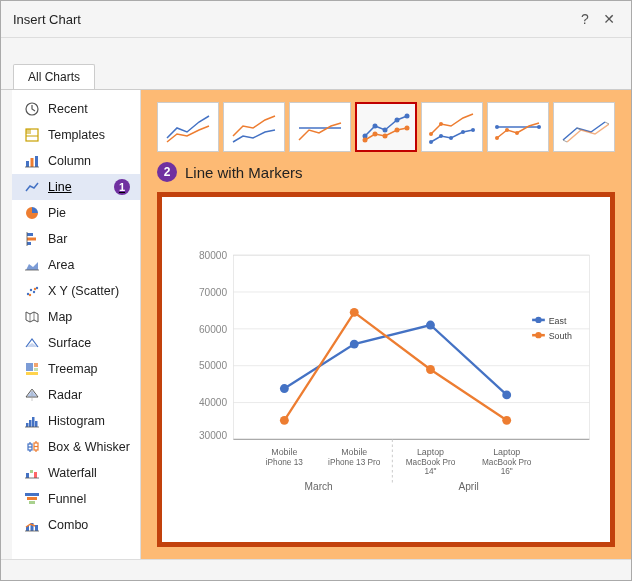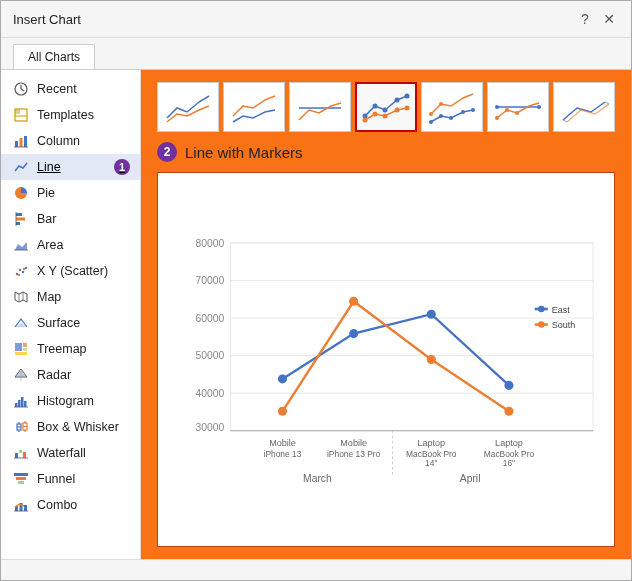--- a/index.html
+++ b/index.html
@@ -64,25 +64,27 @@
     .tab {
       display: inline-block;
       padding: 5px 14px;
       border: 1px solid #ccc;
       border-bottom: none;
       background: #fff;
       font-size: 12px;
       cursor: pointer;
       color: #222;
       border-radius: 2px 2px 0 0;
+      margin-top: 20px;
     }
     .content {
       display: flex;
       flex: 1;
-      background: #f97316;
+      background: #fdba74;
+      margin-left: 11px;
     }
     .sidebar {
       width: 150px;
       border-right: 1px solid #ddd;
       padding: 6px 0;
       background: #fff;
     }
     .sidebar-item {
       display: flex;
       align-items: center;
@@ -152,21 +154,21 @@
       align-items: center;
       justify-content: center;
       flex-shrink: 0;
     }
     .chart-type-name {
       font-size: 15px;
       font-weight: 400;
       color: #222;
     }
     .preview-box {
-      border: 1px solid #c2410c;
+      border: 5px solid #c2410c;
       background: #fff;
       flex: 1;
       min-height: 180px;
       padding: 8px;
       display: flex;
       align-items: center;
       justify-content: center;
       overflow: hidden;
       text-decoration: underline;
     }

